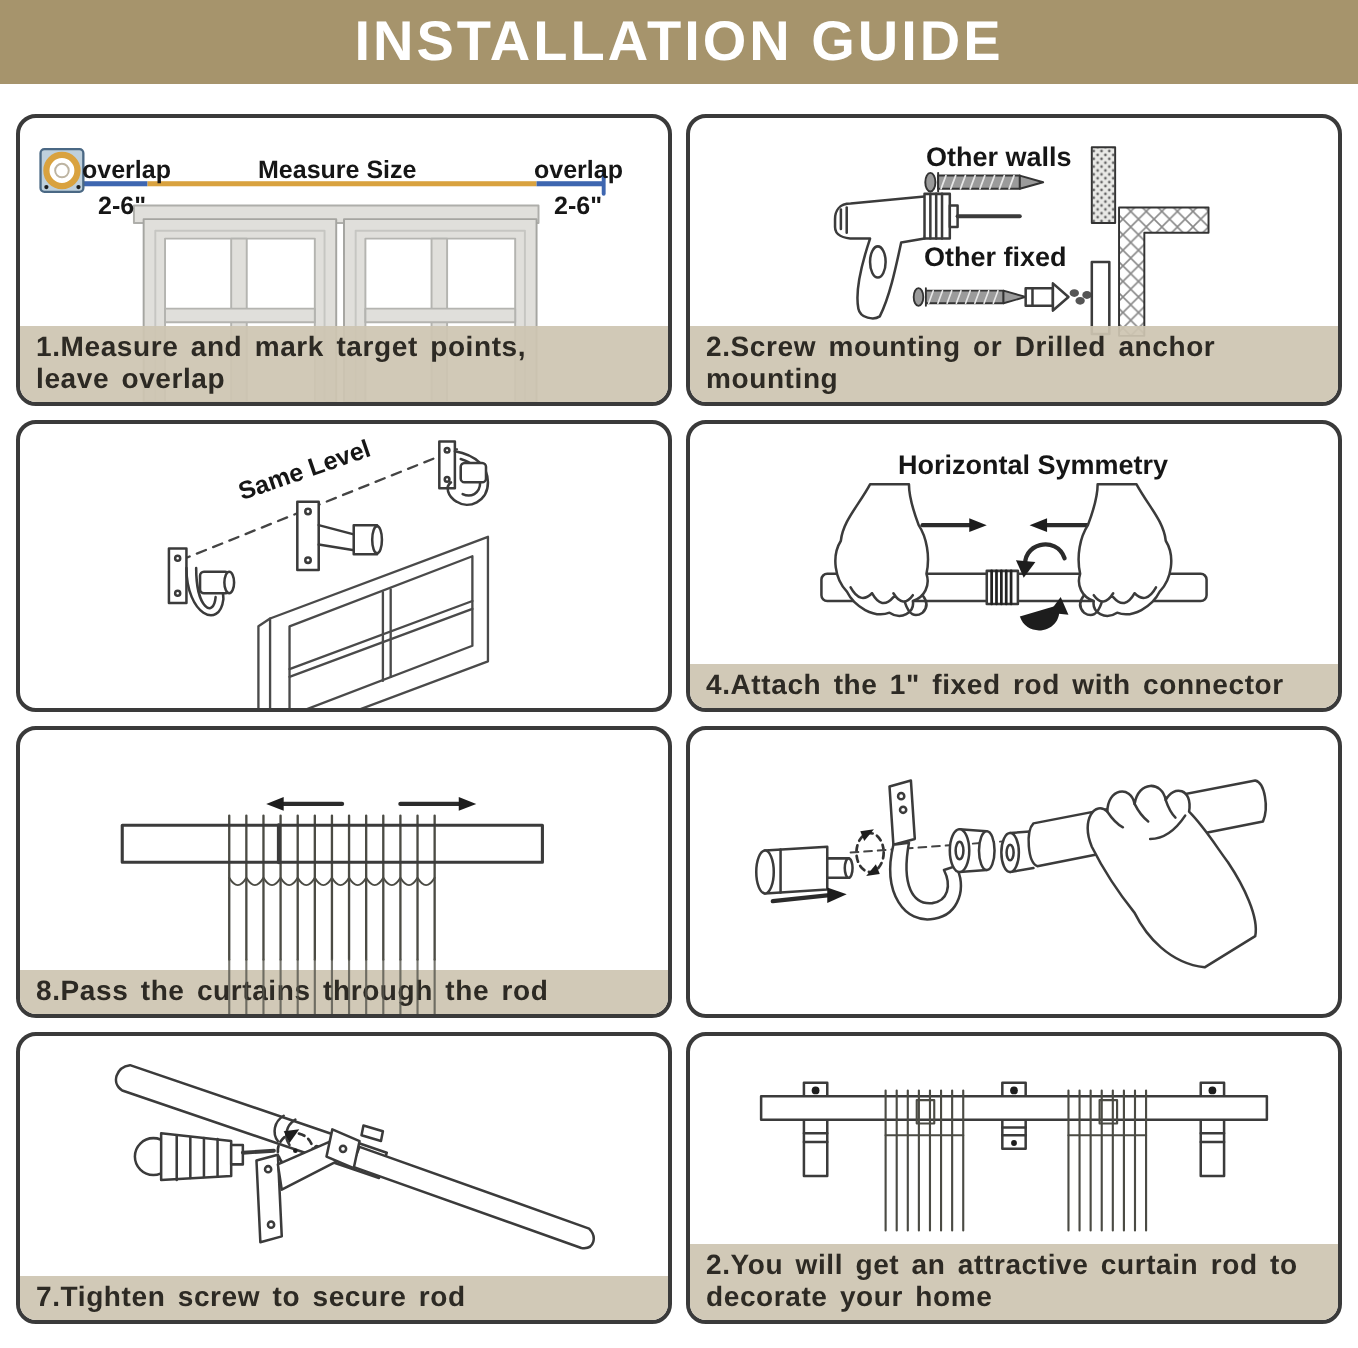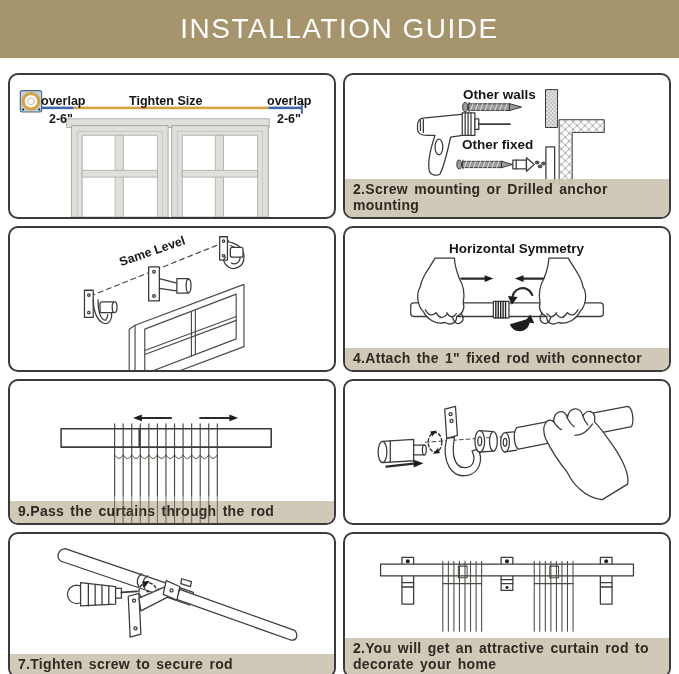--- a/index.html
+++ b/index.html
@@ -1,18 +1,18 @@
 <!DOCTYPE html>
 <html><head>
 <meta charset="utf-8">
 <style>
   html,body{margin:0;padding:0;background:#fff;}
   body{width:679px;height:674px;overflow:hidden;font-family:"Liberation Sans",sans-serif;position:relative;}
-  .banner{height:58px;background:#a6946c;color:#fff;display:flex;align-items:center;justify-content:center;
-          font-size:28px;font-weight:normal;letter-spacing:1.5px;}
+  .banner{height:42px;background:#a6946c;color:#fff;display:flex;align-items:center;justify-content:center;
+          font-size:28px;font-weight:bold;letter-spacing:1.5px;}
   .grid{display:grid;grid-template-columns:328px 328px;grid-auto-rows:146px;gap:7px 7px;padding:15px 8px 0 8px;}
   .panel{position:relative;border:2px solid #3a3a3a;border-radius:10px;background:#fff;overflow:hidden;}
   .art{position:absolute;left:0;top:0;width:100%;height:100%;z-index:1;}
   .art-over{z-index:3;pointer-events:none;}
   .caption{position:absolute;left:0;right:0;bottom:0;background:rgba(205,197,178,0.93);color:#2d2a24;
            font-weight:bold;font-size:14px;line-height:1.16;padding:2px 8px 4px 8px;letter-spacing:.3px;
            word-spacing:2px;white-space:pre-line;z-index:2;}
   .lbl{position:absolute;font-weight:bold;color:#161616;font-size:12.5px;z-index:2;white-space:nowrap;}
   .lbl-lg{font-size:19px;letter-spacing:.3px;}
   .rot{transform:rotate(-19deg);transform-origin:left bottom;}
@@ -77,24 +77,26 @@
       </g>
       <g>
         <rect x="8" y="16" width="22" height="22" rx="2" fill="#bfd0dc" stroke="#4a6884" stroke-width="1.2"></rect>
         <circle cx="19" cy="27" r="8" fill="#fff" stroke="#d9a23f" stroke-width="3.2"></circle>
         <circle cx="19" cy="27" r="3.5" fill="#fff" stroke="#bdb4a2" stroke-width="1"></circle>
         <circle cx="11" cy="35.5" r="1.1" class="blk"></circle>
           <circle cx="27.5" cy="35.5" r="1.1" class="blk"></circle>
       </g>
     </svg>
     <span class="lbl" style="left:31px;top:19px">overlap</span>
-    <span class="lbl" style="left:119px;top:19px">Tighten Size</span>
+    <span class="lbl" style="left:119px;top:19px">Measure Size</span>
     <span class="lbl" style="left:257px;top:19px">overlap</span>
     <span class="lbl" style="left:39px;top:37px">2-6"</span>
     <span class="lbl" style="left:267px;top:37px">2-6"</span>
+    <div class="caption">1.Measure and mark target points,
+leave overlap</div>
   </section>
 
   <section class="panel">
     <svg class="art" viewBox="0 0 328 146">
       <g>
         <path d="M122,40 L80,44 C74,44 72,48 72,52 L72,56 C72,60 76,62 82,62 L90,62
                  C86,74 82,88 84,98 C85,103 92,104 95,102 C100,92 103,78 106,64 L118,62 Z" class="sf"></path>
         <ellipse cx="94" cy="74" rx="4" ry="8" class="s"></ellipse>
         <line x1="75" y1="47" x2="75" y2="57" class="s"></line>
           <line x1="78" y1="46" x2="78" y2="59" class="s"></line>
@@ -201,21 +203,21 @@
         <polygon points="133,34.5 124,38 133,41.5" class="blk"></polygon>
         <line x1="193" y1="38" x2="223" y2="38" class="thk"></line>
         <polygon points="223,34.5 232,38 223,41.5" class="blk"></polygon>
       </g>
     </svg>
     <svg class="art art-over" viewBox="0 0 328 146">
       <g stroke="#55554c" stroke-width="1.1" opacity="0.8">
         <path d="M105,118 V146 M113.8,118 V146 M122.6,118 V146 M131.4,118 V146 M140.2,118 V146 M149,118 V146 M157.8,118 V146 M166.6,118 V146 M175.4,118 V146 M184.2,118 V146 M193,118 V146 M201.8,118 V146 M210.6,118 V146" fill="none"></path>
       </g>
     </svg>
-    <div class="caption">9.Pass the curtains through the rod</div>
+    <div class="caption">8.Pass the curtains through the rod</div>
   </section>
 
   <section class="panel">
     <svg class="art" viewBox="0 0 328 146">
       <g>
         <path d="M36,62 L68,60 L68,82 L36,84 Z" class="sf"></path>
         <ellipse cx="36" cy="73" rx="4.5" ry="11" class="sf"></ellipse>
         <line x1="44" y1="61.5" x2="44" y2="83.5" class="s"></line>
         <rect x="68" y="66" width="11" height="10" class="sf"></rect>
         <ellipse cx="79" cy="71" rx="2" ry="5" class="sf"></ellipse>

